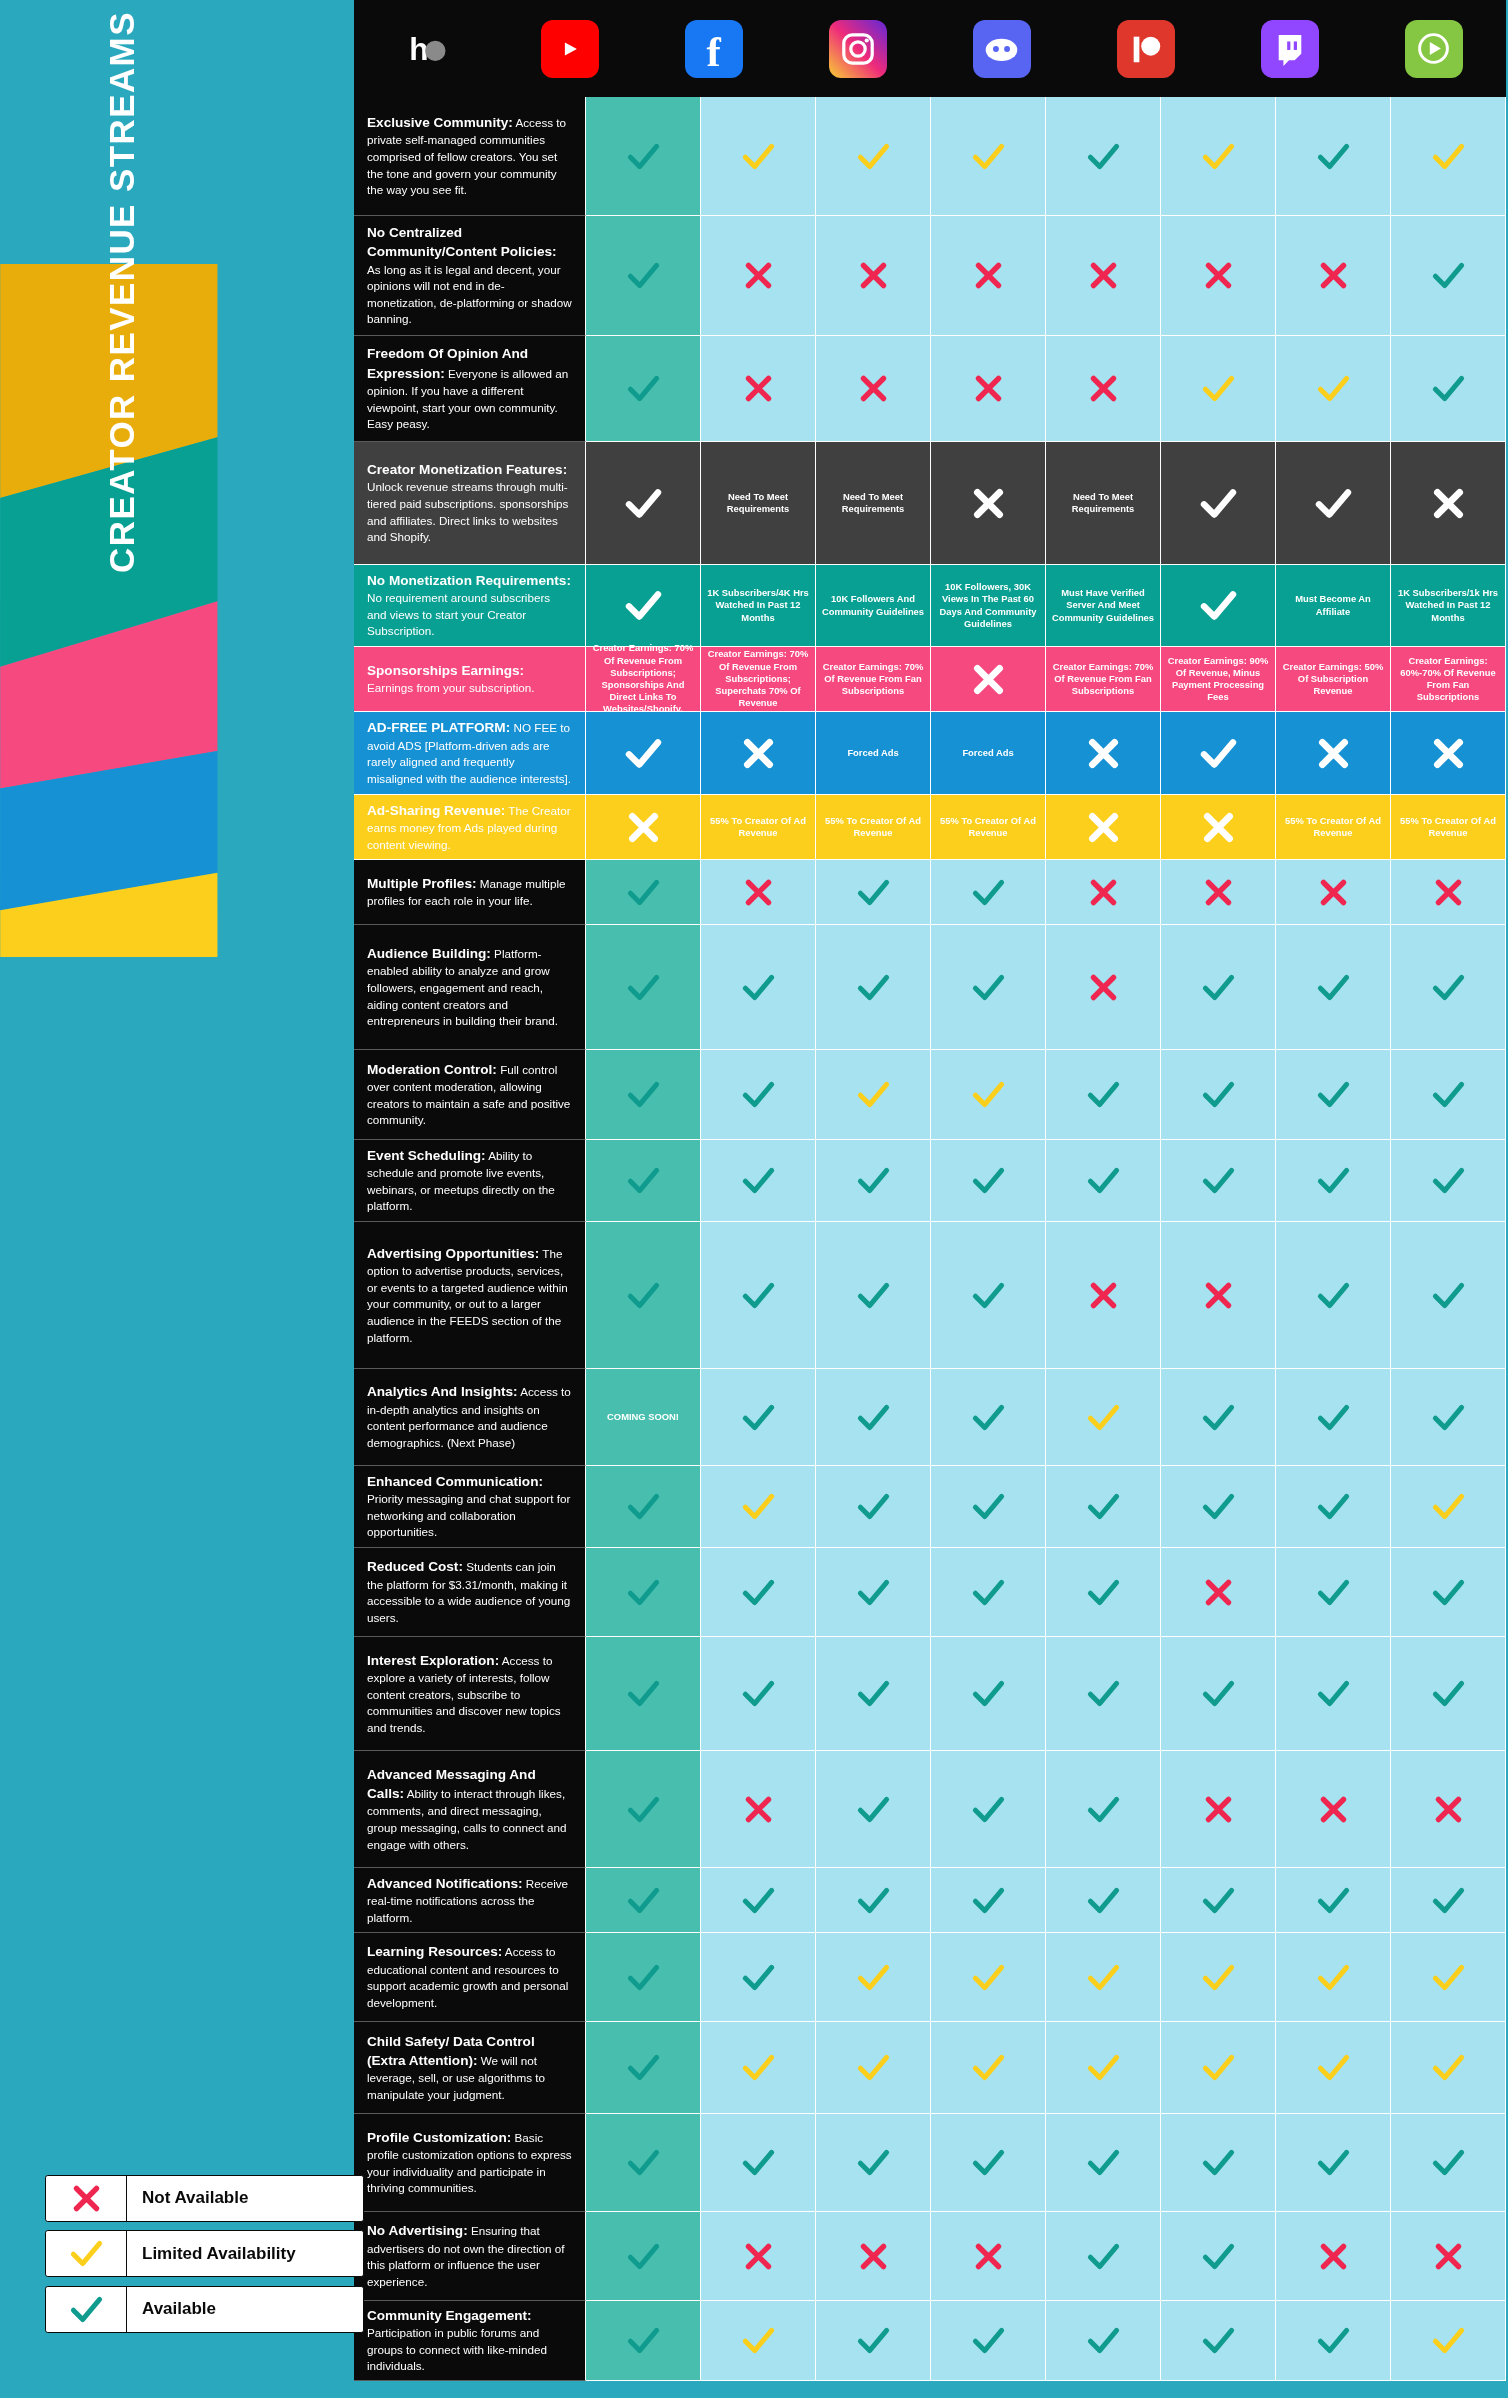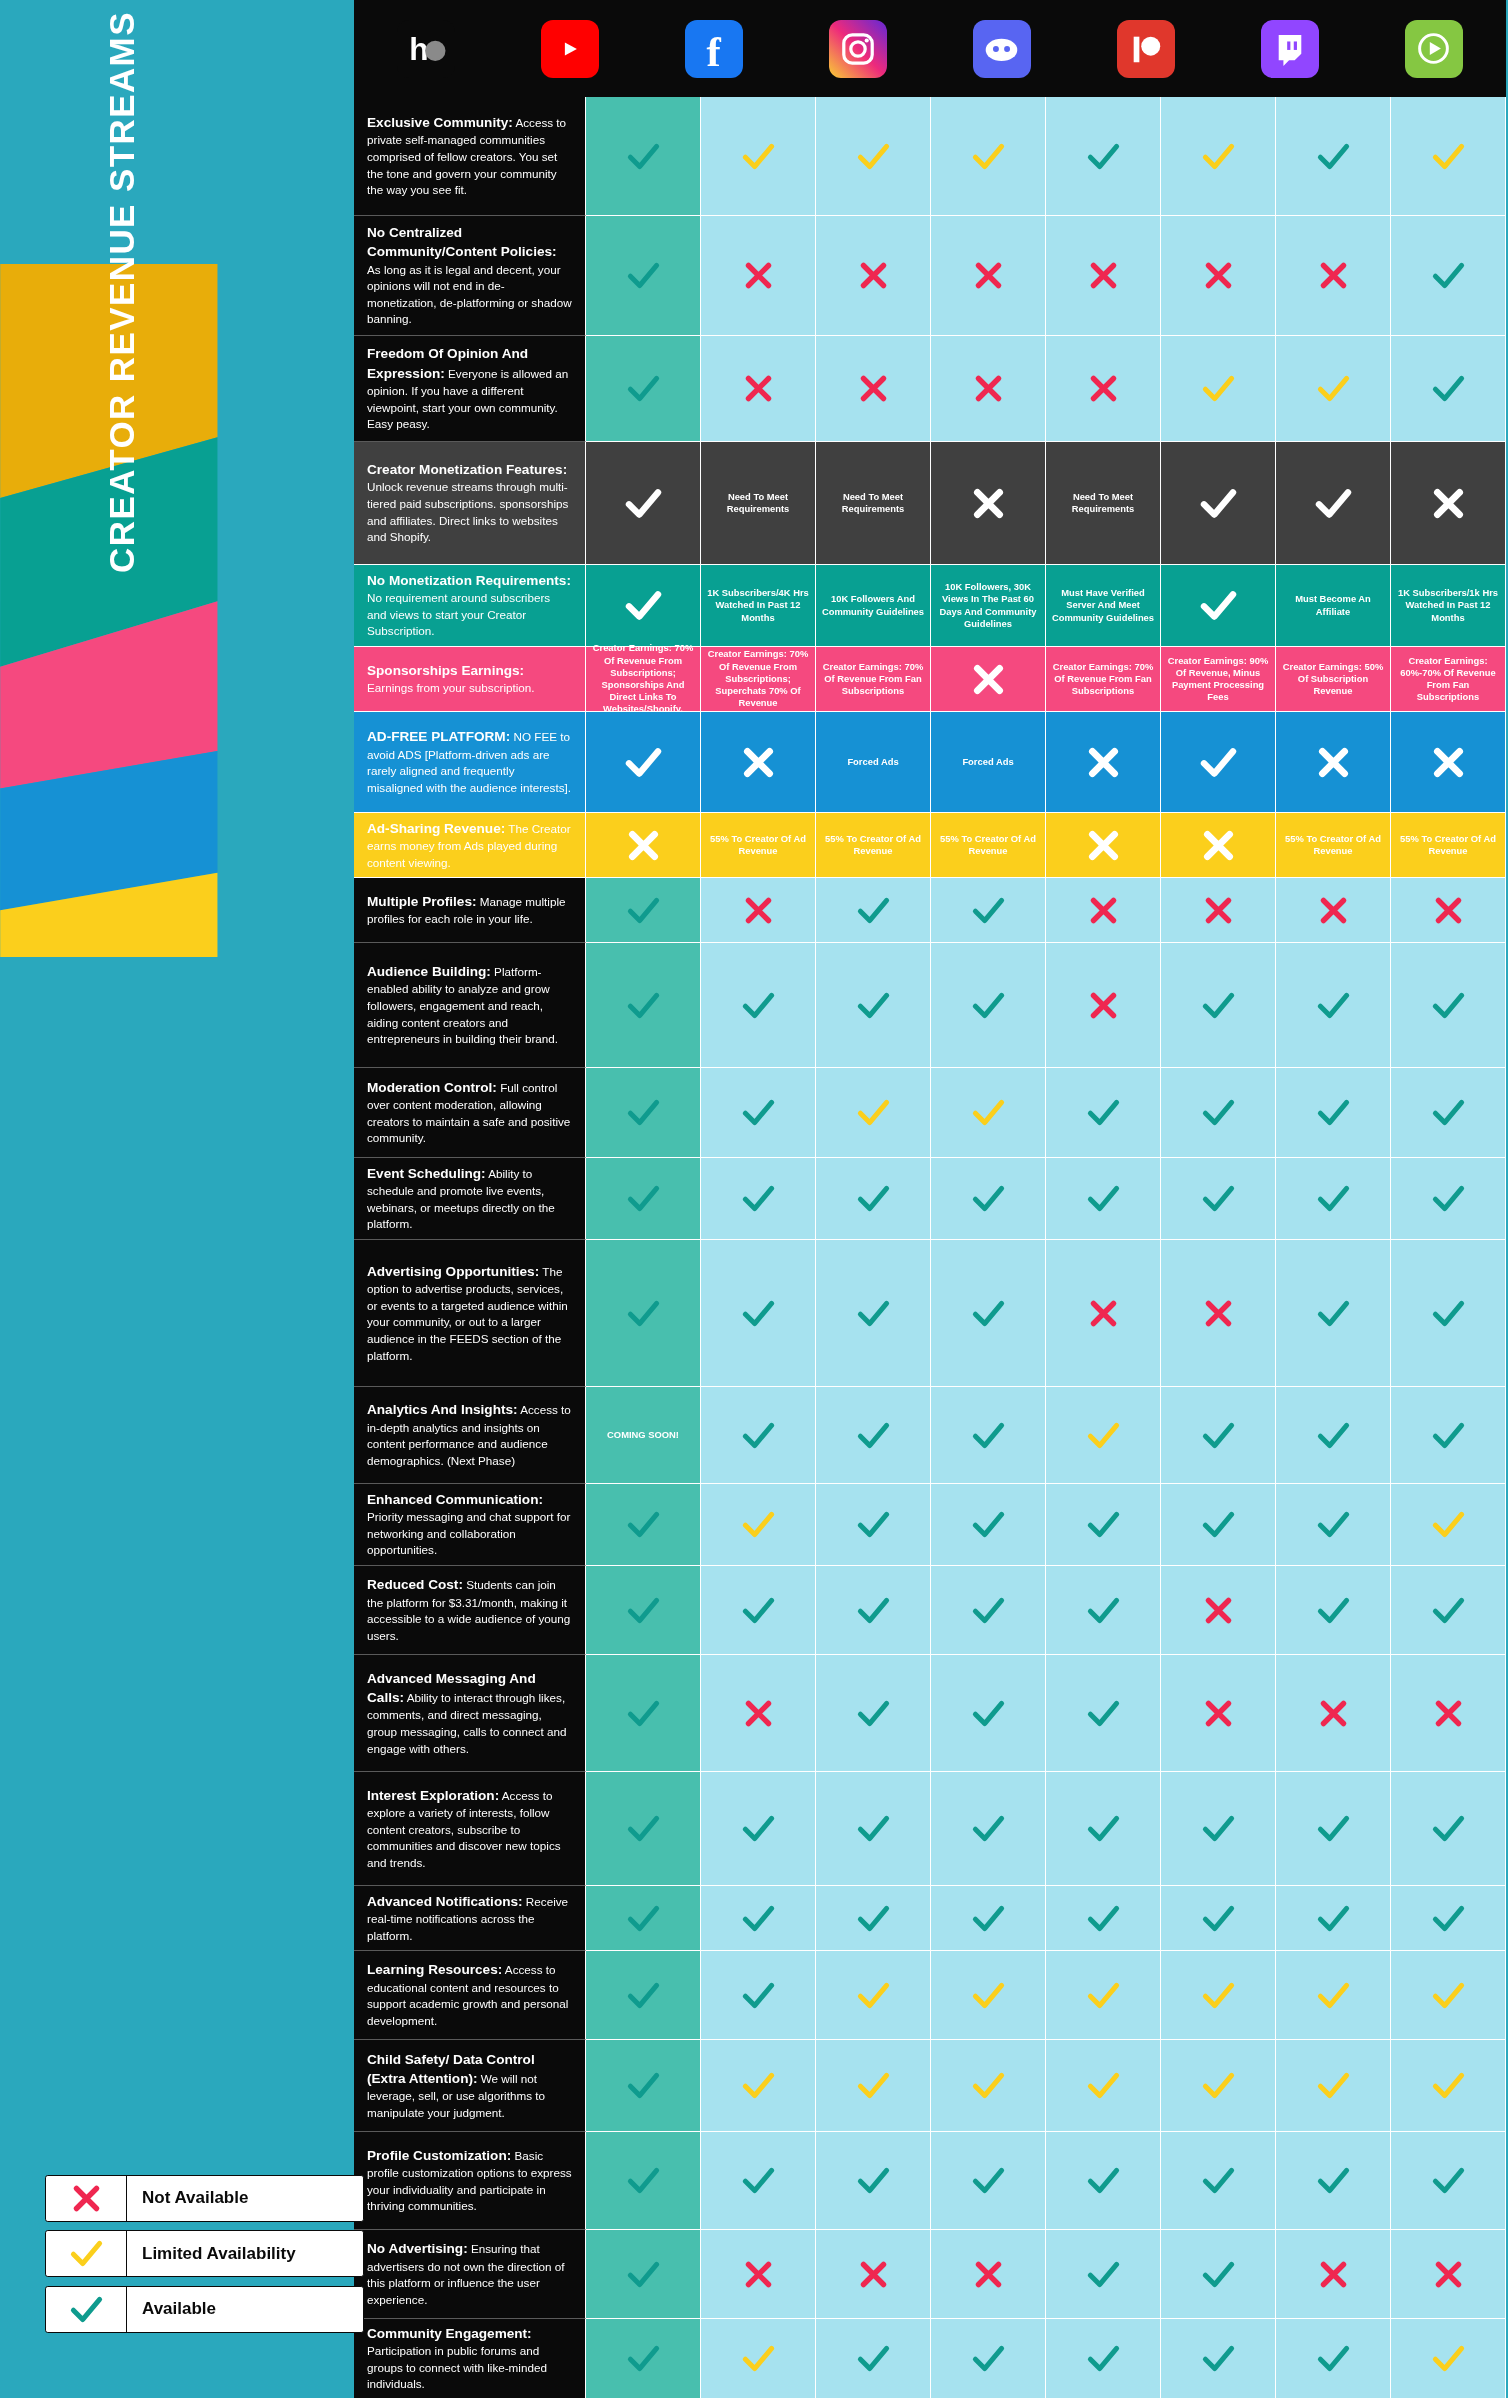--- a/index.html
+++ b/index.html
@@ -464,21 +464,21 @@
           <div class="cell">
             <span class="cell-txt">Creator Earnings: 90% Of Revenue, Minus Payment  Processing Fees</span>
           </div>
           <div class="cell">
             <span class="cell-txt">Creator Earnings: 50% Of Subscription Revenue</span>
           </div>
           <div class="cell">
             <span class="cell-txt">Creator Earnings: 60%-70% Of Revenue From Fan Subscriptions</span>
           </div>
         </div>
-        <div class="row blue" style="height: 101px;">
+        <div class="row blue" style="height: 83px;">
           <div class="desc">
             <div><b>AD-FREE PLATFORM:</b><span> NO FEE to avoid ADS [Platform-driven ads are rarely aligned and frequently misaligned with the audience interests].</span></div>
           </div>
           <div class="cell">
             <span>
               <svg class="mark" viewBox="0 0 48 48">
                 <path d="M7 25 L19 37 L41 11" fill="none" stroke="#ffffff" stroke-width="7.5" stroke-linecap="round" stroke-linejoin="round"></path>
               </svg>
             </span>
           </div>
@@ -1042,20 +1042,81 @@
             </span>
           </div>
           <div class="cell rest">
             <span>
               <svg class="mark sm" viewBox="0 0 48 48">
                 <path d="M7 25 L19 37 L41 11" fill="none" stroke="#0f9b8e" stroke-width="6.5" stroke-linecap="round" stroke-linejoin="round"></path>
               </svg>
             </span>
           </div>
         </div>
+        <div class="row dark" style="height: 114px;">
+          <div class="desc">
+            <div><b>Interest Exploration:</b><span> Access to explore a variety of interests, follow content  creators, subscribe to communities and discover new topics and trends.</span></div>
+          </div>
+          <div class="cell first">
+            <span>
+              <svg class="mark sm" viewBox="0 0 48 48">
+                <path d="M7 25 L19 37 L41 11" fill="none" stroke="#0f9b8e" stroke-width="6.5" stroke-linecap="round" stroke-linejoin="round"></path>
+              </svg>
+            </span>
+          </div>
+          <div class="cell rest">
+            <span>
+              <svg class="mark sm" viewBox="0 0 48 48">
+                <path d="M7 25 L19 37 L41 11" fill="none" stroke="#0f9b8e" stroke-width="6.5" stroke-linecap="round" stroke-linejoin="round"></path>
+              </svg>
+            </span>
+          </div>
+          <div class="cell rest">
+            <span>
+              <svg class="mark sm" viewBox="0 0 48 48">
+                <path d="M7 25 L19 37 L41 11" fill="none" stroke="#0f9b8e" stroke-width="6.5" stroke-linecap="round" stroke-linejoin="round"></path>
+              </svg>
+            </span>
+          </div>
+          <div class="cell rest">
+            <span>
+              <svg class="mark sm" viewBox="0 0 48 48">
+                <path d="M7 25 L19 37 L41 11" fill="none" stroke="#0f9b8e" stroke-width="6.5" stroke-linecap="round" stroke-linejoin="round"></path>
+              </svg>
+            </span>
+          </div>
+          <div class="cell rest">
+            <span>
+              <svg class="mark sm" viewBox="0 0 48 48">
+                <path d="M7 25 L19 37 L41 11" fill="none" stroke="#0f9b8e" stroke-width="6.5" stroke-linecap="round" stroke-linejoin="round"></path>
+              </svg>
+            </span>
+          </div>
+          <div class="cell rest">
+            <span>
+              <svg class="mark sm" viewBox="0 0 48 48">
+                <path d="M7 25 L19 37 L41 11" fill="none" stroke="#0f9b8e" stroke-width="6.5" stroke-linecap="round" stroke-linejoin="round"></path>
+              </svg>
+            </span>
+          </div>
+          <div class="cell rest">
+            <span>
+              <svg class="mark sm" viewBox="0 0 48 48">
+                <path d="M7 25 L19 37 L41 11" fill="none" stroke="#0f9b8e" stroke-width="6.5" stroke-linecap="round" stroke-linejoin="round"></path>
+              </svg>
+            </span>
+          </div>
+          <div class="cell rest">
+            <span>
+              <svg class="mark sm" viewBox="0 0 48 48">
+                <path d="M7 25 L19 37 L41 11" fill="none" stroke="#0f9b8e" stroke-width="6.5" stroke-linecap="round" stroke-linejoin="round"></path>
+              </svg>
+            </span>
+          </div>
+        </div>
         <div class="row dark" style="height: 117px;">
           <div class="desc">
             <div><b>Advanced Messaging And Calls:</b><span> Ability to interact through likes, comments, and direct messaging, group messaging, calls to connect and engage with others.</span></div>
           </div>
           <div class="cell first">
             <span>
               <svg class="mark sm" viewBox="0 0 48 48">
                 <path d="M7 25 L19 37 L41 11" fill="none" stroke="#0f9b8e" stroke-width="6.5" stroke-linecap="round" stroke-linejoin="round"></path>
               </svg>
             </span>
@@ -1099,81 +1160,20 @@
             <span>
               <svg class="mark sm" viewBox="0 0 48 48">
                 <path d="M11 11 L37 37 M37 11 L11 37" fill="none" stroke="#ef2750" stroke-width="7" stroke-linecap="round"></path>
               </svg>
             </span>
           </div>
           <div class="cell rest">
             <span>
               <svg class="mark sm" viewBox="0 0 48 48">
                 <path d="M11 11 L37 37 M37 11 L11 37" fill="none" stroke="#ef2750" stroke-width="7" stroke-linecap="round"></path>
-              </svg>
-            </span>
-          </div>
-        </div>
-        <div class="row dark" style="height: 114px;">
-          <div class="desc">
-            <div><b>Interest Exploration:</b><span> Access to explore a variety of interests, follow content  creators, subscribe to communities and discover new topics and trends.</span></div>
-          </div>
-          <div class="cell first">
-            <span>
-              <svg class="mark sm" viewBox="0 0 48 48">
-                <path d="M7 25 L19 37 L41 11" fill="none" stroke="#0f9b8e" stroke-width="6.5" stroke-linecap="round" stroke-linejoin="round"></path>
-              </svg>
-            </span>
-          </div>
-          <div class="cell rest">
-            <span>
-              <svg class="mark sm" viewBox="0 0 48 48">
-                <path d="M7 25 L19 37 L41 11" fill="none" stroke="#0f9b8e" stroke-width="6.5" stroke-linecap="round" stroke-linejoin="round"></path>
-              </svg>
-            </span>
-          </div>
-          <div class="cell rest">
-            <span>
-              <svg class="mark sm" viewBox="0 0 48 48">
-                <path d="M7 25 L19 37 L41 11" fill="none" stroke="#0f9b8e" stroke-width="6.5" stroke-linecap="round" stroke-linejoin="round"></path>
-              </svg>
-            </span>
-          </div>
-          <div class="cell rest">
-            <span>
-              <svg class="mark sm" viewBox="0 0 48 48">
-                <path d="M7 25 L19 37 L41 11" fill="none" stroke="#0f9b8e" stroke-width="6.5" stroke-linecap="round" stroke-linejoin="round"></path>
-              </svg>
-            </span>
-          </div>
-          <div class="cell rest">
-            <span>
-              <svg class="mark sm" viewBox="0 0 48 48">
-                <path d="M7 25 L19 37 L41 11" fill="none" stroke="#0f9b8e" stroke-width="6.5" stroke-linecap="round" stroke-linejoin="round"></path>
-              </svg>
-            </span>
-          </div>
-          <div class="cell rest">
-            <span>
-              <svg class="mark sm" viewBox="0 0 48 48">
-                <path d="M7 25 L19 37 L41 11" fill="none" stroke="#0f9b8e" stroke-width="6.5" stroke-linecap="round" stroke-linejoin="round"></path>
-              </svg>
-            </span>
-          </div>
-          <div class="cell rest">
-            <span>
-              <svg class="mark sm" viewBox="0 0 48 48">
-                <path d="M7 25 L19 37 L41 11" fill="none" stroke="#0f9b8e" stroke-width="6.5" stroke-linecap="round" stroke-linejoin="round"></path>
-              </svg>
-            </span>
-          </div>
-          <div class="cell rest">
-            <span>
-              <svg class="mark sm" viewBox="0 0 48 48">
-                <path d="M7 25 L19 37 L41 11" fill="none" stroke="#0f9b8e" stroke-width="6.5" stroke-linecap="round" stroke-linejoin="round"></path>
               </svg>
             </span>
           </div>
         </div>
         <div class="row dark" style="height: 65px;">
           <div class="desc">
             <div><b>Advanced Notifications:</b><span> Receive real-time notifications across the platform.</span></div>
           </div>
           <div class="cell first">
             <span>

